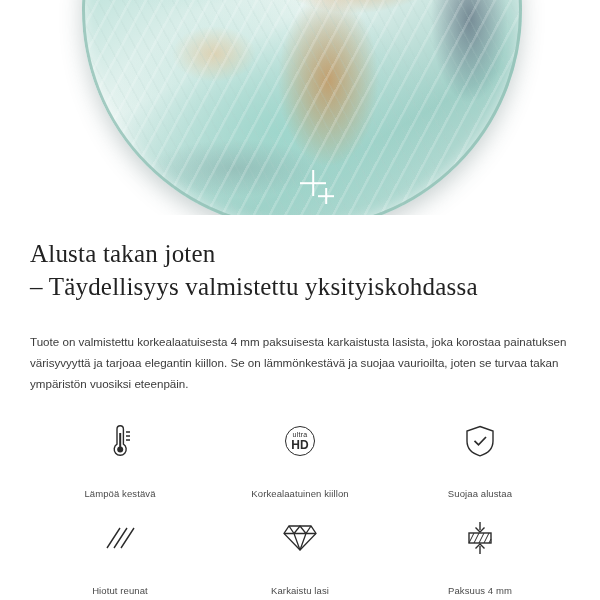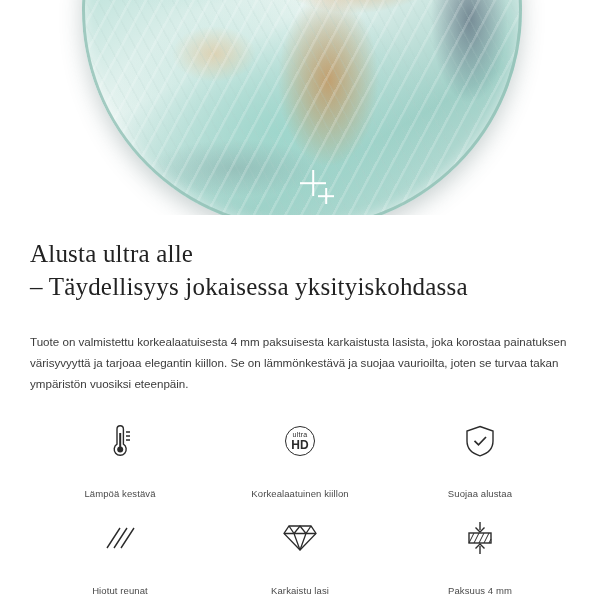--- a/index.html
+++ b/index.html
@@ -170,22 +170,22 @@
       <div class="layer l4"></div>
       <div class="hero-edge"></div>
       <div class="sparkle sp1"></div>
       <div class="sparkle sp2"></div>
     </div>
   </div>
 
   <div class="content">
 
     <h1 class="headline">
-      <span class="l">Alusta ultra alle</span>
-      <span class="l">– Täydellisyys jokaisessa yksityiskohdassa</span>
+      <span class="l">Alusta takan joten</span>
+      <span class="l">– Täydellisyys valmistettu yksityiskohdassa</span>
     </h1>
 
     <p class="paragraph">Tuote on valmistettu korkealaatuisesta 4 mm paksuisesta karkaistusta lasista, joka korostaa painatuksen värisyvyyttä ja tarjoaa elegantin kiillon. Se on lämmönkestävä ja suojaa vaurioilta, joten se turvaa takan ympäristön vuosiksi eteenpäin.</p>
 
     <div class="features">
 
       <div class="feature">
         <div class="ico">
           <svg width="34" height="36" viewBox="0 0 34 36" fill="none" stroke="#2b2b2b" stroke-width="1.4">
             <path d="M14 6a3.2 3.2 0 0 1 6.4 0v15.2a6 6 0 1 1-6.4 0z"></path>

